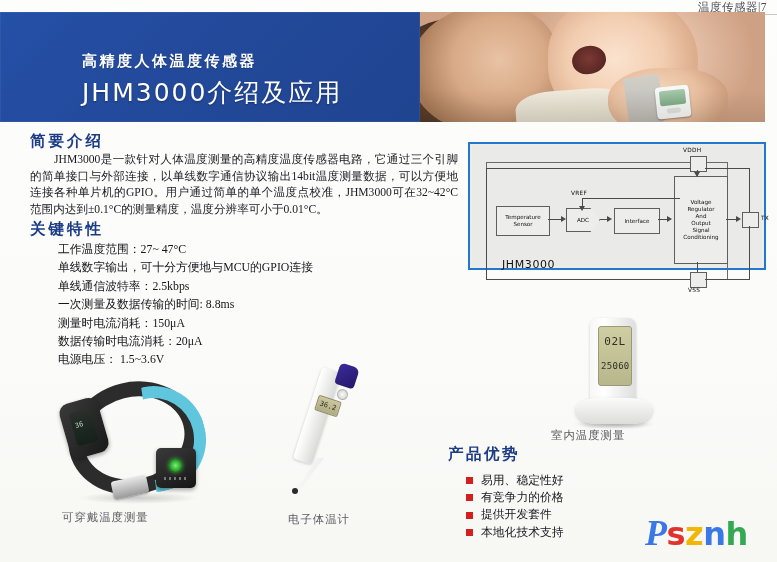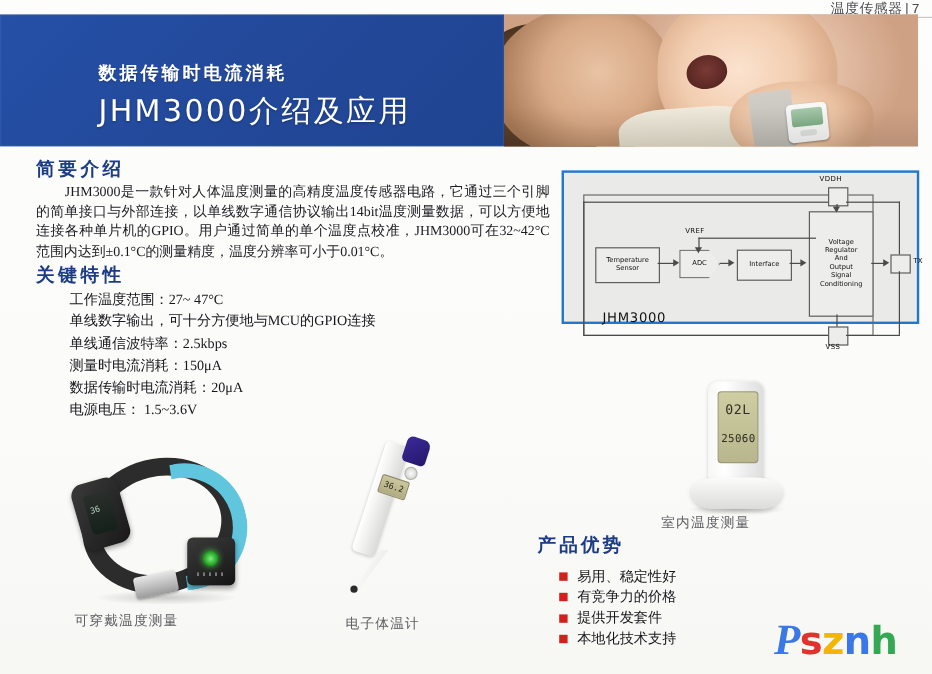--- a/index.html
+++ b/index.html
@@ -12,21 +12,21 @@
   }
   .page{
     position:absolute;left:0;top:0;width:777px;height:562px;
     background:linear-gradient(180deg,#fdfdfc 0%,#fbfbf9 60%,#f7f7f4 100%);
   }
 
   
   .run-head{
     position:absolute;right:10px;top:0px;
     font-size:11.5px;color:#4a4a52;letter-spacing:.5px;
-    font-family:Liberation Mono, monospace;
+    font-family:Liberation Serif, serif;
   }
   .head-rule{
     position:absolute;left:420px;top:14px;width:357px;height:1px;
     background:#c9c9c4;
   }
 
   
   .banner{
     position:absolute;left:0px;top:12px;width:420px;height:110px;
     background:linear-gradient(135deg,#2450a6 0%,#23499b 45%,#1f4490 100%);
@@ -361,21 +361,21 @@
 </head>
 <body>
 
 <div class="page">
 
   <div class="head-rule"></div>
   <div class="run-head">温度传感器|7</div>
 
   <div class="banner">
     <div class="banner-inner">
-      <div class="banner-sub">数据传输时电流消耗</div>
+      <div class="banner-sub">高精度人体温度传感器</div>
       <div class="banner-title">JHM3000介绍及应用</div>
     </div>
   </div>
 
   <div class="hero">
     <div class="hero-bg"></div>
     <div class="hero-hair"></div>
     <div class="hero-mom"></div>
     <div class="hero-baby"></div>
     <div class="hero-baby-mouth"></div>
@@ -390,20 +390,21 @@
   </div>
 
   <div class="sec-h" id="h-intro">简要介绍</div>
   <div class="intro-body">JHM3000是一款针对人体温度测量的高精度温度传感器电路，它通过三个引脚的简单接口与外部连接，以单线数字通信协议输出14bit温度测量数据，可以方便地连接各种单片机的GPIO。用户通过简单的单个温度点校准，JHM3000可在32~42°C范围内达到±0.1°C的测量精度，温度分辨率可小于0.01°C。</div>
 
   <div class="sec-h" id="h-feat">关键特性</div>
   <div class="feat-list">
     <div>工作温度范围：27~ 47°C</div>
     <div>单线数字输出，可十分方便地与MCU的GPIO连接</div>
     <div>单线通信波特率：2.5kbps</div>
+    <div>一次测量及数据传输的时间: 8.8ms</div>
     <div>测量时电流消耗：150μA</div>
     <div>数据传输时电流消耗：20μA</div>
     <div>电源电压： 1.5~3.6V</div>
   </div>
 
   <div class="diagram">
     <div class="diag-inner">
 
       <div class="chip-outline"></div>
       <div class="dlabel" id="lab-chip">JHM3000</div>

